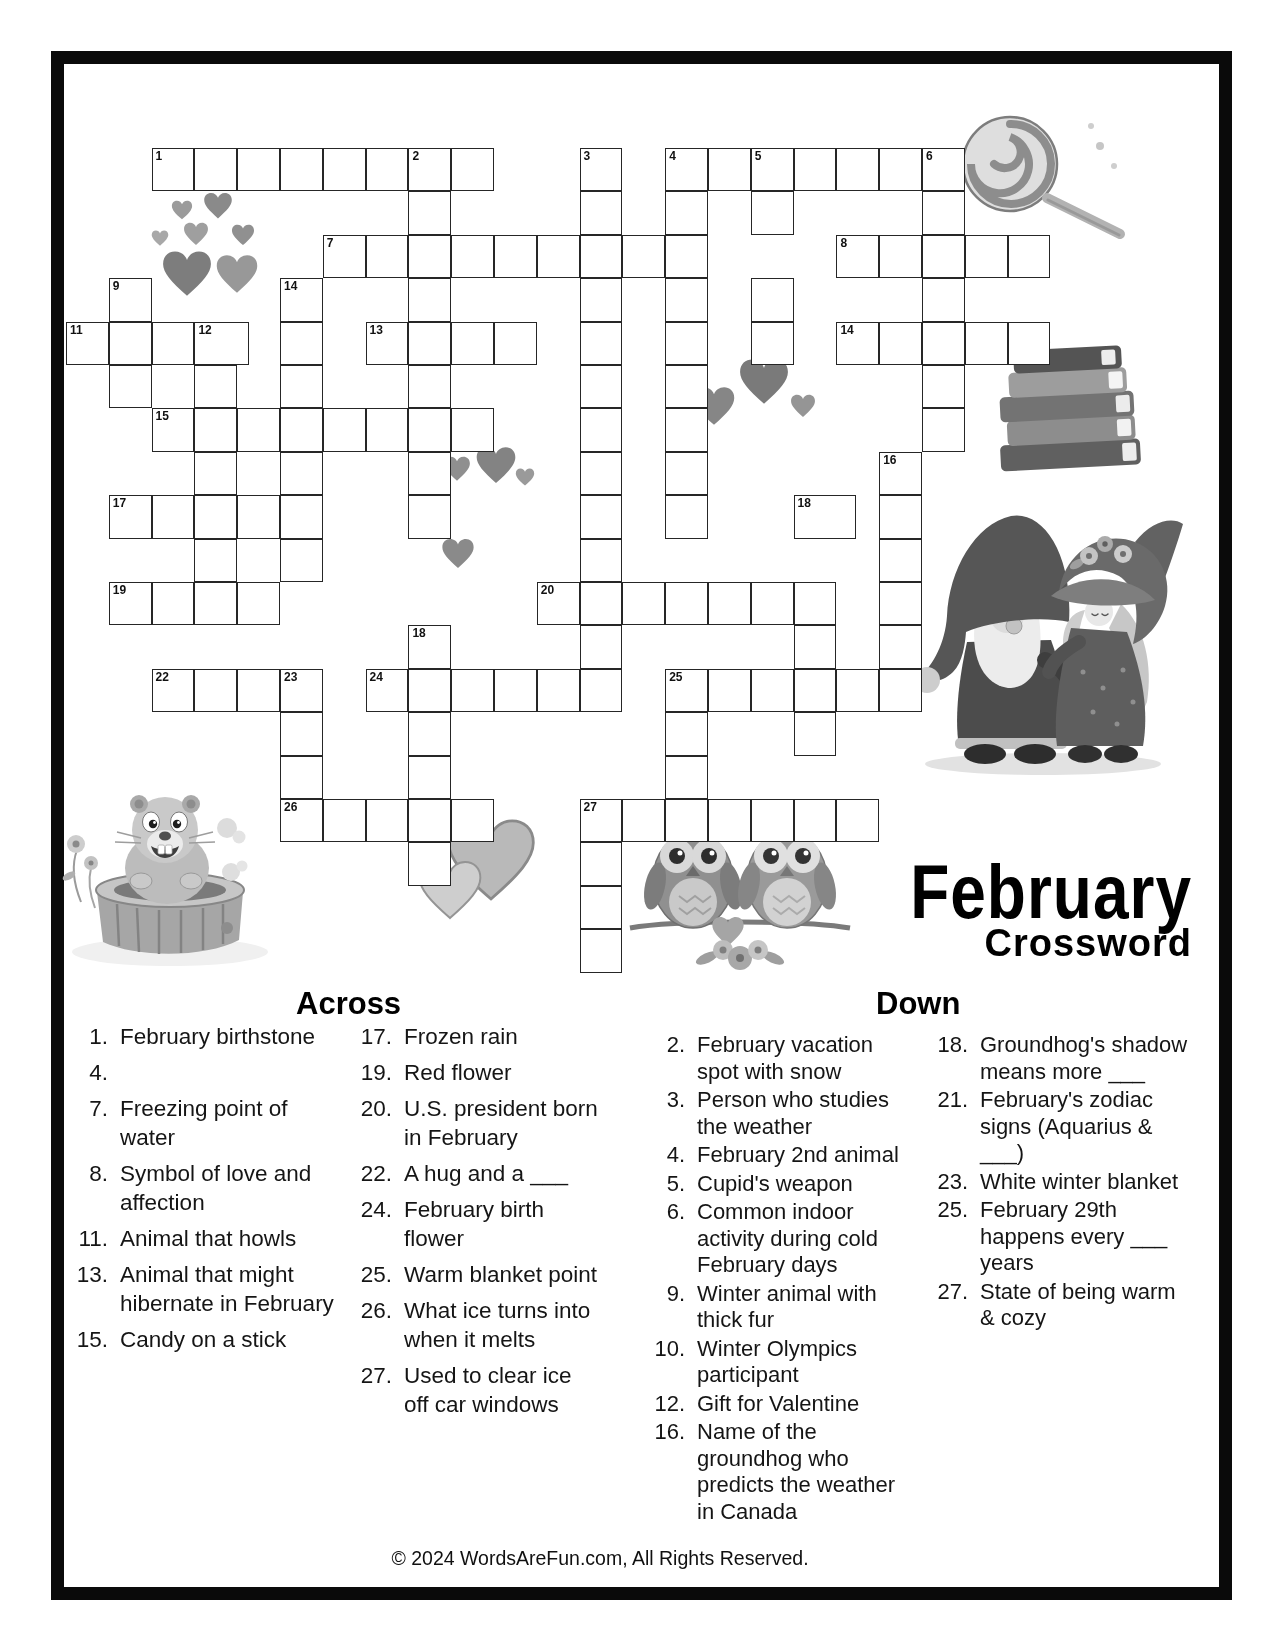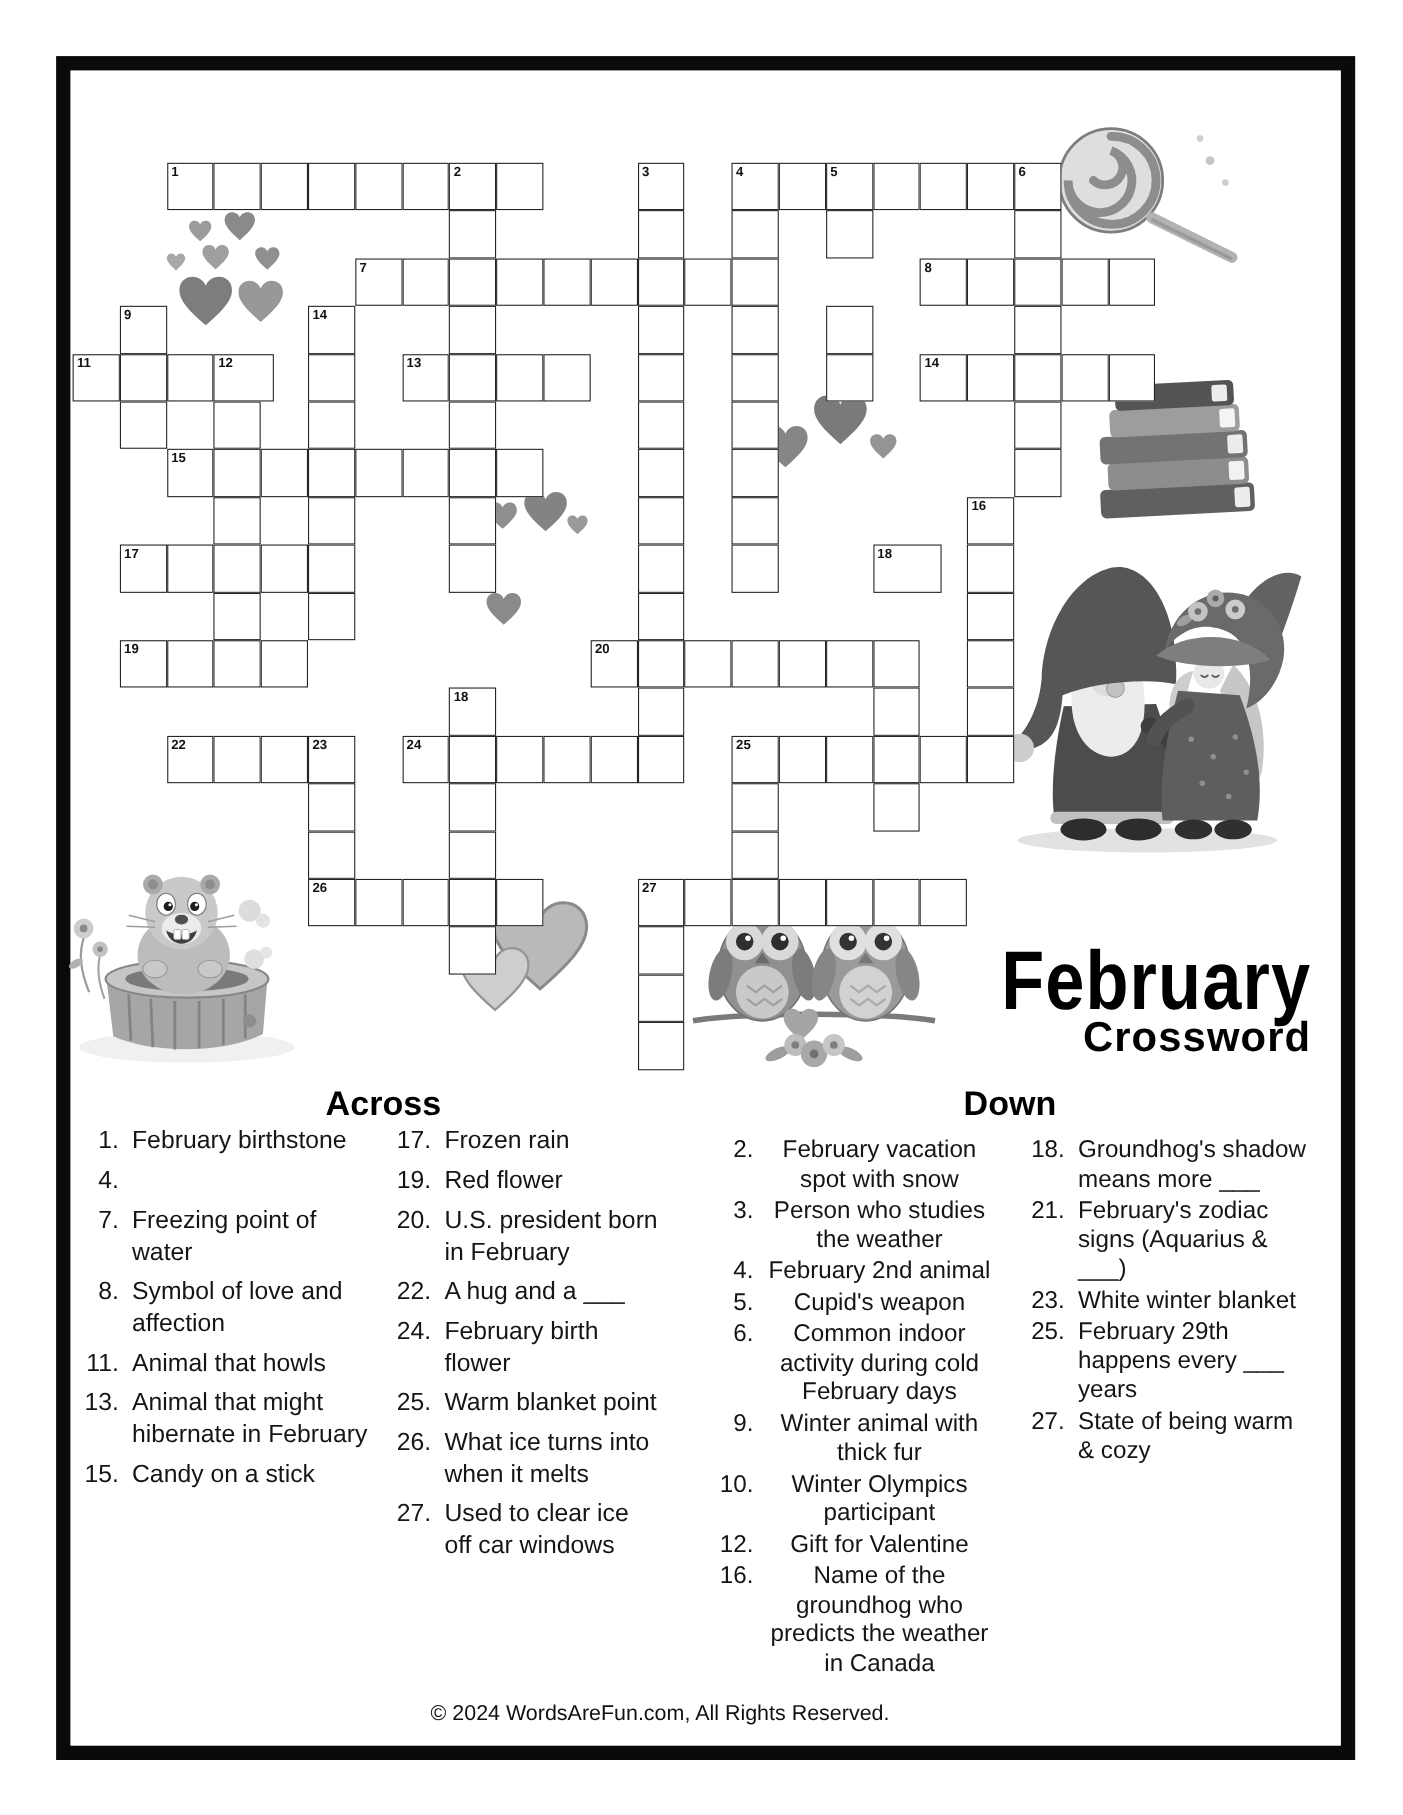--- a/index.html
+++ b/index.html
@@ -11,21 +11,21 @@
   .cell { position:absolute; background:#ffffff; border:1.3px solid #262626; box-sizing:border-box; }
   .cellnum { display:block; font-size:12px; font-weight:bold; color:#111;
              margin:1px 0 0 3px; line-height:1.1; }
   .section-header { position:absolute; font-size:31px; font-weight:bold; color:#000; }
   .clue-col { position:absolute; }
   .clue { display:flex; margin-bottom:7px; color:#151515; }
   .cnum { flex:0 0 40px; text-align:right; font-size:22.5px; line-height:29px; }
   .ctext { margin-left:12px; font-size:22.5px; line-height:29px; }
   .col-a1 .ctext { width:222px; }
   .col-a2 .ctext { width:195px; }
-  .col-d1 .ctext { width:205px;text-align:center; }
+  .col-d1 .ctext { width:205px; }
   .col-d2 .ctext { width:212px; }
   .tight .clue { margin-bottom:2px; }
   .tight .cnum, .tight .ctext { font-size:22px; line-height:26.5px; }
   .title-feb { position:absolute; right:83px; top:848px; font-size:64px; font-weight:900;
                letter-spacing:1px; color:#000; transform:scaleY(1.18); transform-origin:top right;
                white-space:nowrap; }
   .title-cross { position:absolute; right:83px; top:922px; font-size:38px; font-weight:bold;
                  letter-spacing:1px; color:#000; white-space:nowrap; }
   .footer { position:absolute; left:0; top:1547px; width:1200px; text-align:center;
             font-size:19.5px; color:#101010; }

